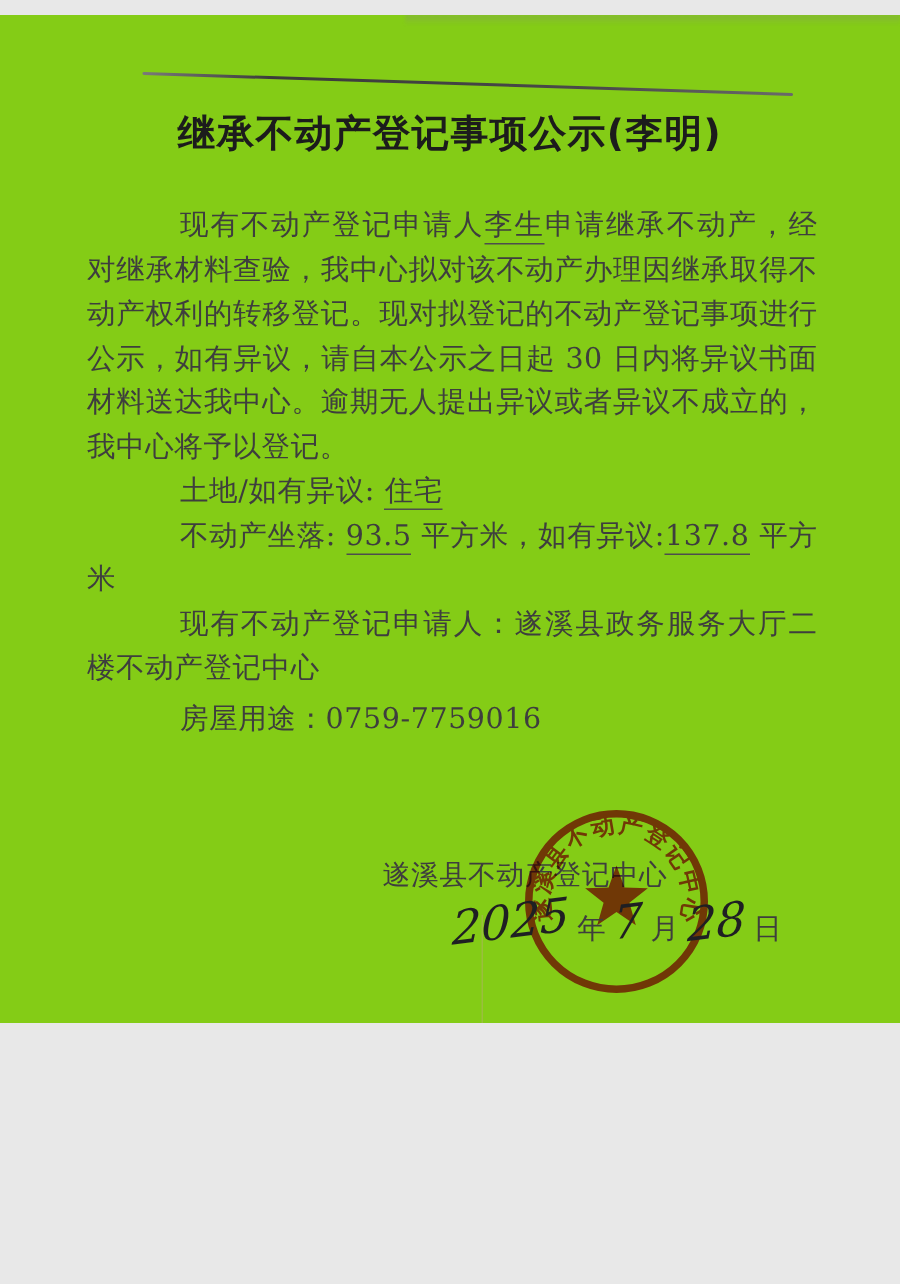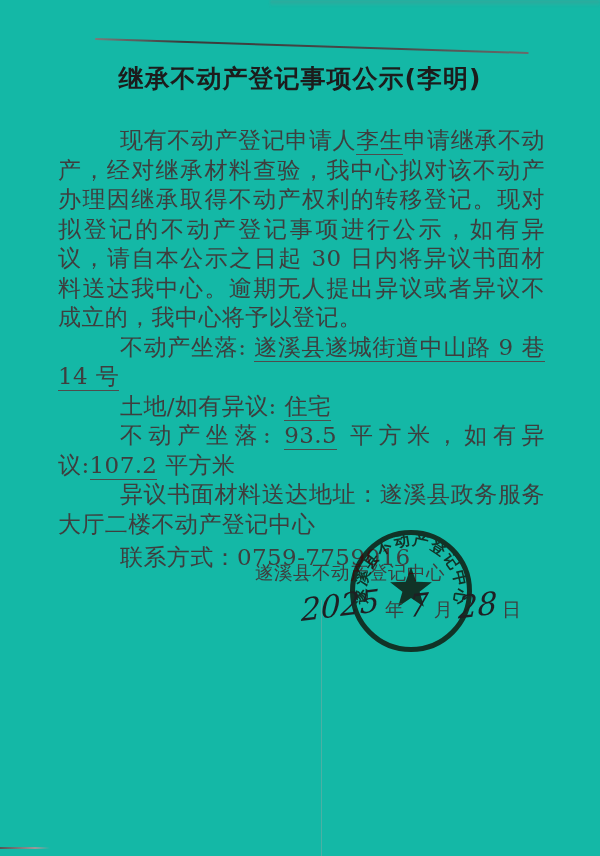--- a/index.html
+++ b/index.html
@@ -1,38 +1,38 @@
 <!DOCTYPE html>
 <html><head>
 <meta charset="utf-8">
 <style>
   html,body{margin:0;padding:0;background:#e8e8e8;}
   .page{
-    position:relative;width:600px;height:856px;margin:0 auto;
-    background:#14b8a6;overflow:hidden;
+    position:relative;width:600px;height:672px;margin:10px auto;
+    background:#84cc16;overflow:hidden;
     font-family:"DejaVu Serif","Liberation Serif",serif;
   }
   
   .top-smudge{position:absolute;left:270px;top:0;width:330px;height:7px;
     background:linear-gradient(to bottom,rgba(130,130,130,.28),rgba(200,200,200,0));
     filter:blur(1px);}
   .scan-line{position:absolute;left:95px;top:38px;width:434px;height:2px;
     background:linear-gradient(90deg,#7a7a7a 0%,#3a3a3a 20%,#4a4a4a 70%,#6a6a6a 100%);
     transform:rotate(1.85deg);transform-origin:0 0;border-radius:1px;}
   .bottom-line{position:absolute;left:0;top:847px;width:50px;height:2px;
     background:linear-gradient(90deg,#555,#9a9a9a 70%,rgba(150,150,150,0));}
   .crease{position:absolute;left:321px;top:600px;width:1px;height:256px;
     background:rgba(205,160,160,.3);}
   
   .title{position:absolute;top:62px;left:0;width:100%;text-align:center;
     font-family:"DejaVu Sans","Liberation Sans",sans-serif;font-weight:bold;
     font-size:25px;color:#1c1c1c;letter-spacing:1px;}
   
   .body{position:absolute;left:58px;top:126px;width:487px;color:#3e3e3e;
-    font-size:23px;line-height:29.5px;letter-spacing:.4px;text-align:justify;}
+    font-size:19px;line-height:29.5px;letter-spacing:.4px;text-align:justify;}
   .para{margin:0;text-indent:62px;}
   .item{text-indent:62px;}
   .item.contact{margin-top:4px;}
   .u{border-bottom:1.2px solid #4d4d4d;padding-bottom:1px;}
   
   .sig-org{position:absolute;left:255px;top:560px;font-size:18.5px;color:#3e3e3e;
     letter-spacing:.5px;z-index:1;}
   .seal{position:absolute;left:347px;top:527px;width:128px;height:128px;
     mix-blend-mode:multiply;opacity:.92;z-index:2;}
   .seal text{font-family:"DejaVu Sans","Liberation Sans",sans-serif;font-weight:bold;
@@ -53,30 +53,29 @@
   <div class="scan-line"></div>
   <div class="crease"></div>
   <div class="bottom-line"></div>
 
   <div class="title">继承不动产登记事项公示(李明)</div>
 
   <div class="body">
     <p class="para"><span>现有不动产登记申请人</span><span class="u">李生</span><span>申请继承不动产，经对继承材料查验，我中心拟对该不动产办理因继承取得不动产权利的转移登记。现对拟登记的不动产登记事项进行公示，如有异议，请自本公示之日起 30 日内将异议书面材料送达我中心。逾期无人提出异议或者异议不成立的，我中心将予以登记。</span></p>
 
 
-    <div class="item"><span>不动产坐落: </span><span class="u">遂溪县遂城街道中山路 9 巷 14 号</span></div>
 
 
     <div class="item"><span>土地/如有异议: </span><span class="u">住宅</span></div>
 
-    <div class="item"><span>不动产坐落: </span><span class="u">93.5</span><span> 平方米，如有异议:</span><span class="u">107.2</span><span> 平方米</span></div>
+    <div class="item"><span>不动产坐落: </span><span class="u">93.5</span><span> 平方米，如有异议:</span><span class="u">137.8</span><span> 平方米</span></div>
 
-    <div class="item"><span>异议书面材料送达地址：</span><span>遂溪县政务服务大厅二楼不动产登记中心</span></div>
+    <div class="item"><span>现有不动产登记申请人：</span><span>遂溪县政务服务大厅二楼不动产登记中心</span></div>
 
-    <div class="item contact"><span>联系方式：</span><span>0759-7759016</span></div>
+    <div class="item contact"><span>房屋用途：</span><span>0759-7759016</span></div>
   </div>
 
   <div class="sig-org">遂溪县不动产登记中心</div>
 
   <svg class="seal" viewBox="0 0 128 128" aria-hidden="true">
     <circle cx="64" cy="64" r="58.5" fill="none" stroke="#d6362a" stroke-width="5"></circle>
     <polygon points="64,40 69.3,54.7 84.9,55.2 72.6,64.8 76.9,79.8 64,71 51.1,79.8 55.4,64.8 43.1,55.2 58.7,54.7" fill="#d6362a"></polygon>
     <defs>
       <path id="sealArc" d="M 21.7 78.4 A 45 45 0 1 1 106.3 78.4" fill="none"></path>
     </defs>

